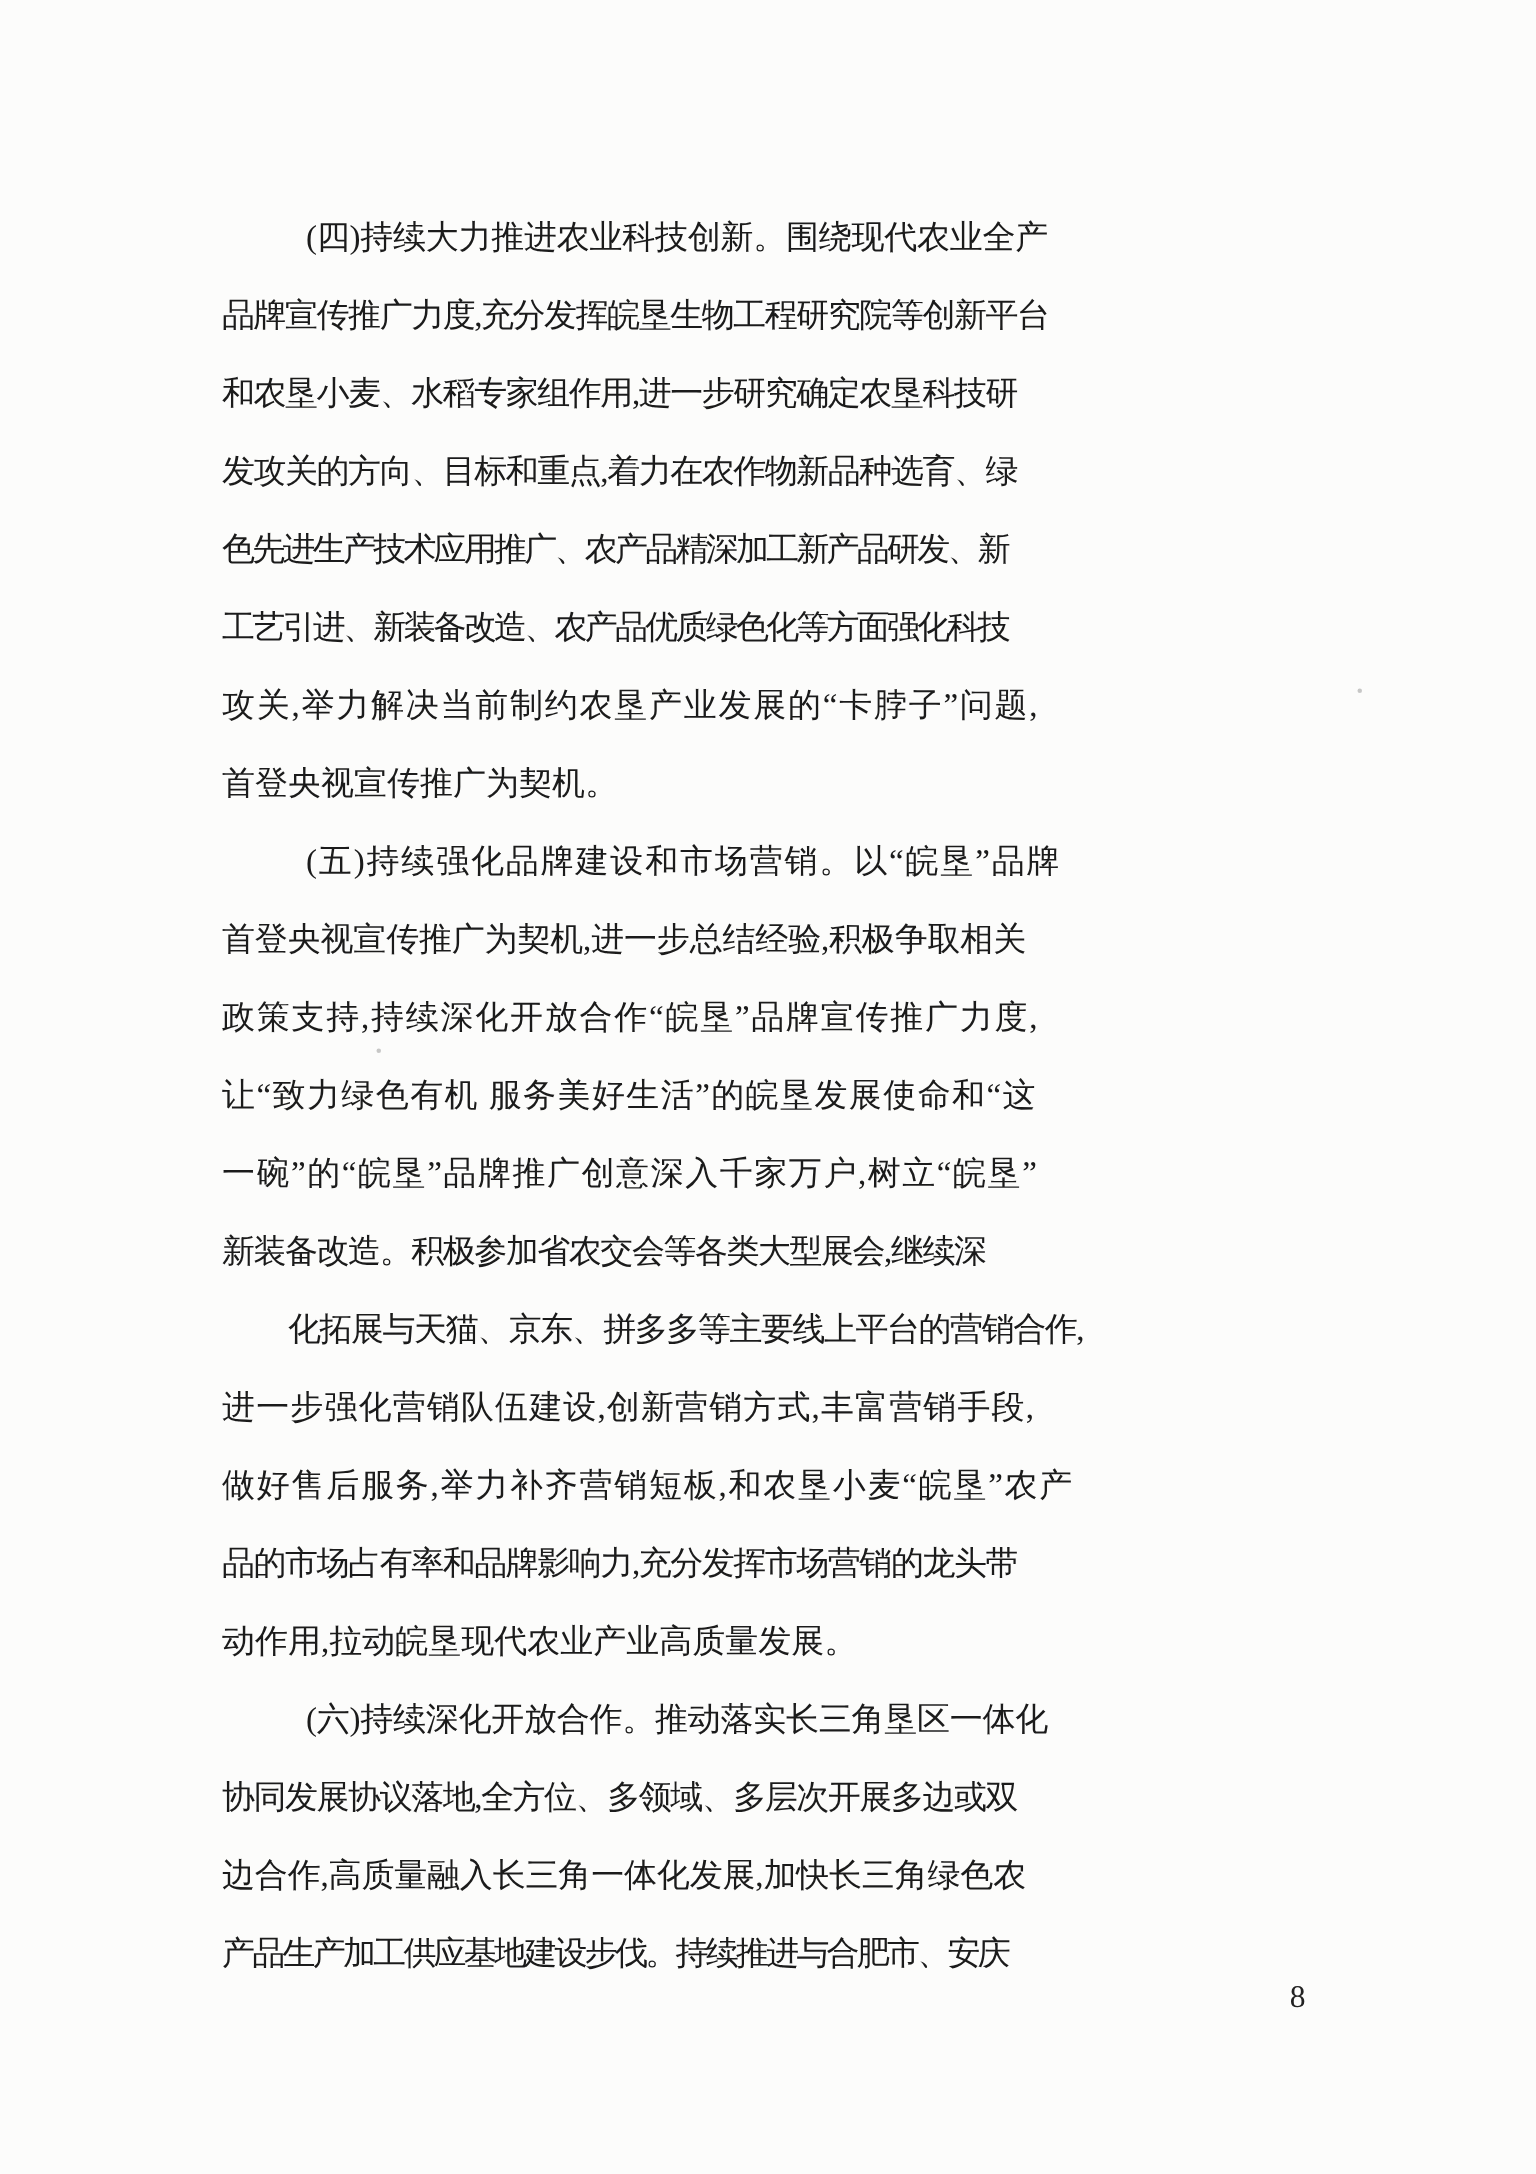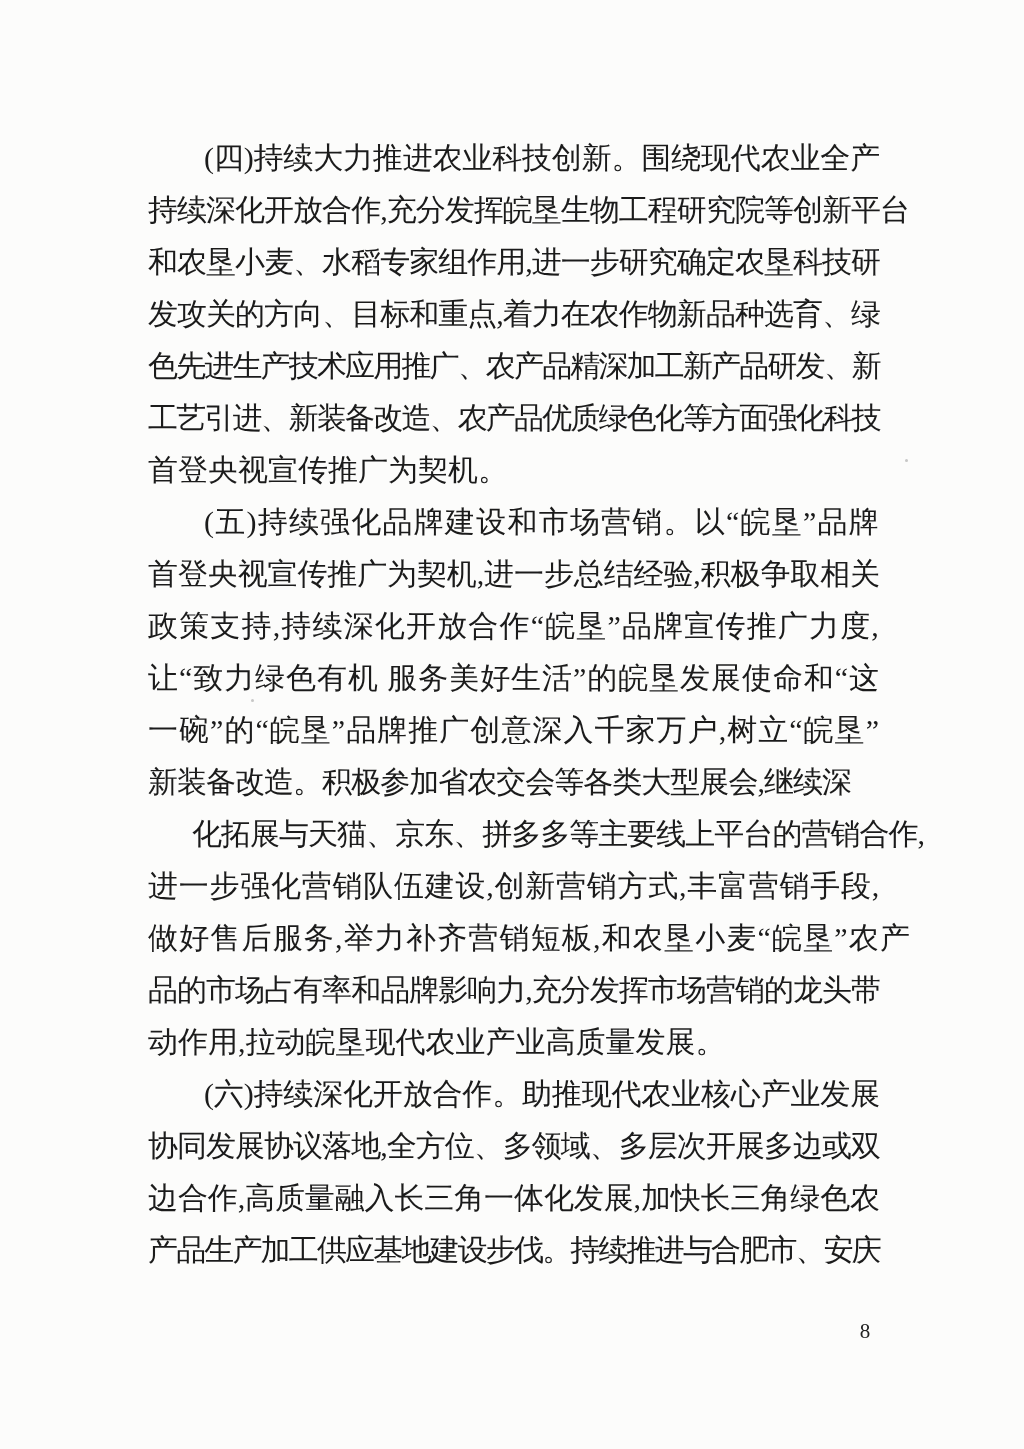--- a/index.html
+++ b/index.html
@@ -22,21 +22,21 @@
     left: 148px;
     top: 132px;
     width: 732px;
   }
   .paragraph {
     margin: 0;
   }
   .line {
     height: 52px;
     line-height: 52px;
-    font-size: 30px;
+    font-size: 22px;
     white-space: nowrap;
     letter-spacing: 0;
   }
   .line-text {
     display: inline-block;
     white-space: nowrap;
     vertical-align: top;
   }
   .line.first .line-text {
     margin-left: 56px;
@@ -60,42 +60,43 @@
   .speckle.s1 { left: 905px; top: 459px; width: 3px; height: 3px; }
   .speckle.s2 { left: 251px; top: 699px; width: 3px; height: 3px; }
 </style>
 </head>
 <body>
 
 <div class="page">
   <div class="text-block" id="text-block">
       <div class="paragraph">
         <div class="line first"><span class="line-text" style="letter-spacing: -0.166016px;">(四)持续大力推进农业科技创新。围绕现代农业全产</span></div>
-        <div class="line"><span class="line-text" style="letter-spacing: -0.980769px;">持续深化开放合作,充分发挥皖垦生物工程研究院等创新平台</span></div>
+        <div class="line"><span class="line-text" style="letter-spacing: -0.980769px;">品牌宣传推广力度,充分发挥皖垦生物工程研究院等创新平台</span></div>
         <div class="line"><span class="line-text" style="letter-spacing: -0.980769px; text-align: right;">和农垦小麦、水稻专家组作用,进一步研究确定农垦科技研</span></div>
         <div class="line"><span class="line-text" style="letter-spacing: -0.980769px;">发攻关的方向、目标和重点,着力在农作物新品种选育、绿</span></div>
         <div class="line"><span class="line-text" style="letter-spacing: -1.84615px;">色先进生产技术应用推广、农产品精深加工新产品研发、新</span></div>
         <div class="line"><span class="line-text" style="letter-spacing: -1.84615px;">工艺引进、新装备改造、农产品优质绿色化等方面强化科技</span></div>
+        <div class="line"><span class="line-text" style="letter-spacing: 1.16767px;">攻关,举力解决当前制约农垦产业发展的“卡脖子”问题,</span></div>
         <div class="line"><span class="line-text">首登央视宣传推广为契机。</span></div>
       </div>
       <div class="paragraph">
         <div class="line first"><span class="line-text" style="letter-spacing: 1.22396px;">(五)持续强化品牌建设和市场营销。以“皖垦”品牌</span></div>
         <div class="line"><span class="line-text" style="letter-spacing: -0.115385px; font-family: Liberation Serif, serif;">首登央视宣传推广为契机,进一步总结经验,积极争取相关</span></div>
         <div class="line"><span class="line-text" style="letter-spacing: 1.16767px;">政策支持,持续深化开放合作“皖垦”品牌宣传推广力度,</span></div>
         <div class="line"><span class="line-text" style="letter-spacing: 0.944111px;">让“致力绿色有机 服务美好生活”的皖垦发展使命和“这</span></div>
         <div class="line"><span class="line-text" style="letter-spacing: 1.03414px;">一碗”的“皖垦”品牌推广创意深入千家万户,树立“皖垦”</span></div>
         <div class="line"><span class="line-text" style="letter-spacing: -0.980769px;">新装备改造。积极参加省农交会等各类大型展会,继续深</span></div>
         <div class="line"><span class="line-text" style="letter-spacing: -0.980769px; margin-left: 44px;">化拓展与天猫、京东、拼多多等主要线上平台的营销合作,</span></div>
         <div class="line"><span class="line-text" style="letter-spacing: 0.75px;">进一步强化营销队伍建设,创新营销方式,丰富营销手段,</span></div>
         <div class="line"><span class="line-text" style="letter-spacing: 1.16767px;">做好售后服务,举力补齐营销短板,和农垦小麦“皖垦”农产</span></div>
         <div class="line"><span class="line-text" style="letter-spacing: -0.980769px;">品的市场占有率和品牌影响力,充分发挥市场营销的龙头带</span></div>
         <div class="line"><span class="line-text">动作用,拉动皖垦现代农业产业高质量发展。</span></div>
       </div>
       <div class="paragraph">
-        <div class="line first"><span class="line-text" style="letter-spacing: -0.166016px;">(六)持续深化开放合作。助推现代农业核心产业发展</span></div>
+        <div class="line first"><span class="line-text" style="letter-spacing: -0.166016px;">(六)持续深化开放合作。推动落实长三角垦区一体化</span></div>
         <div class="line"><span class="line-text" style="letter-spacing: -0.980769px; text-align: center;">协同发展协议落地,全方位、多领域、多层次开展多边或双</span></div>
         <div class="line"><span class="line-text" style="letter-spacing: -0.115385px;">边合作,高质量融入长三角一体化发展,加快长三角绿色农</span></div>
         <div class="line"><span class="line-text" style="letter-spacing: -1.84615px;">产品生产加工供应基地建设步伐。持续推进与合肥市、安庆</span></div>
       </div>
     </div>
   <div class="page-number">8</div>
   <div class="speckle s1"></div>
   <div class="speckle s2"></div>
 </div>
 

